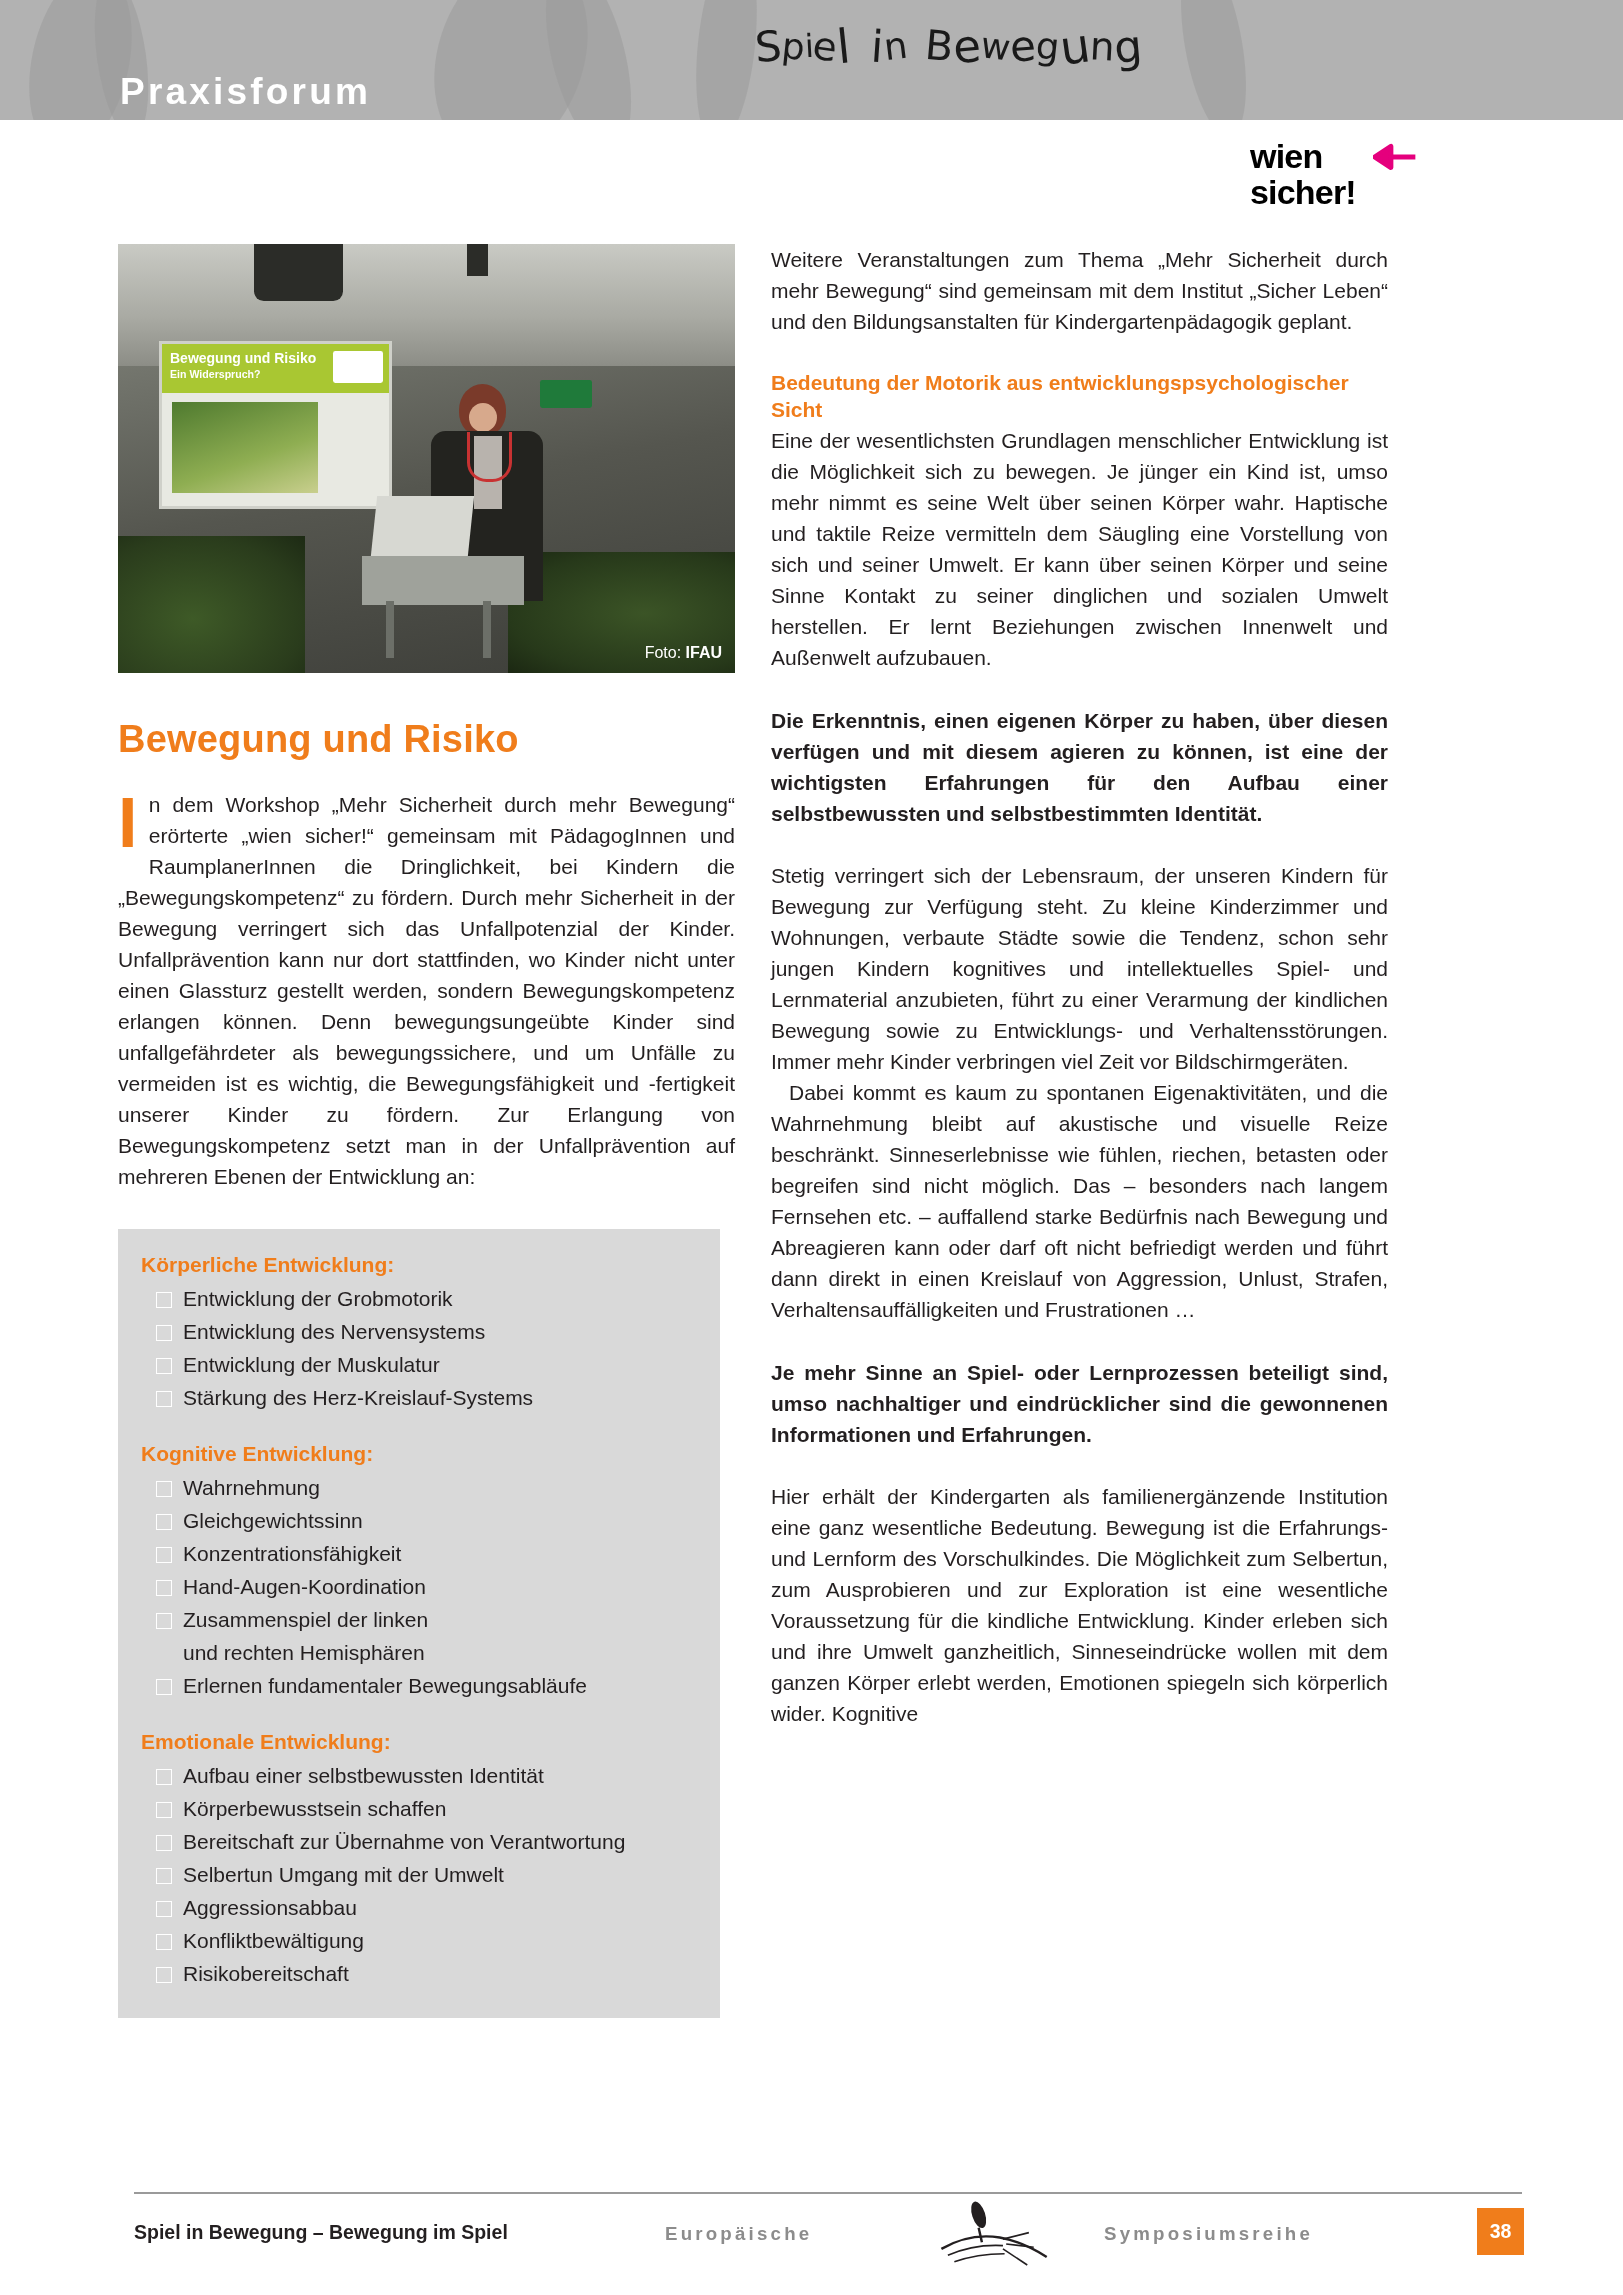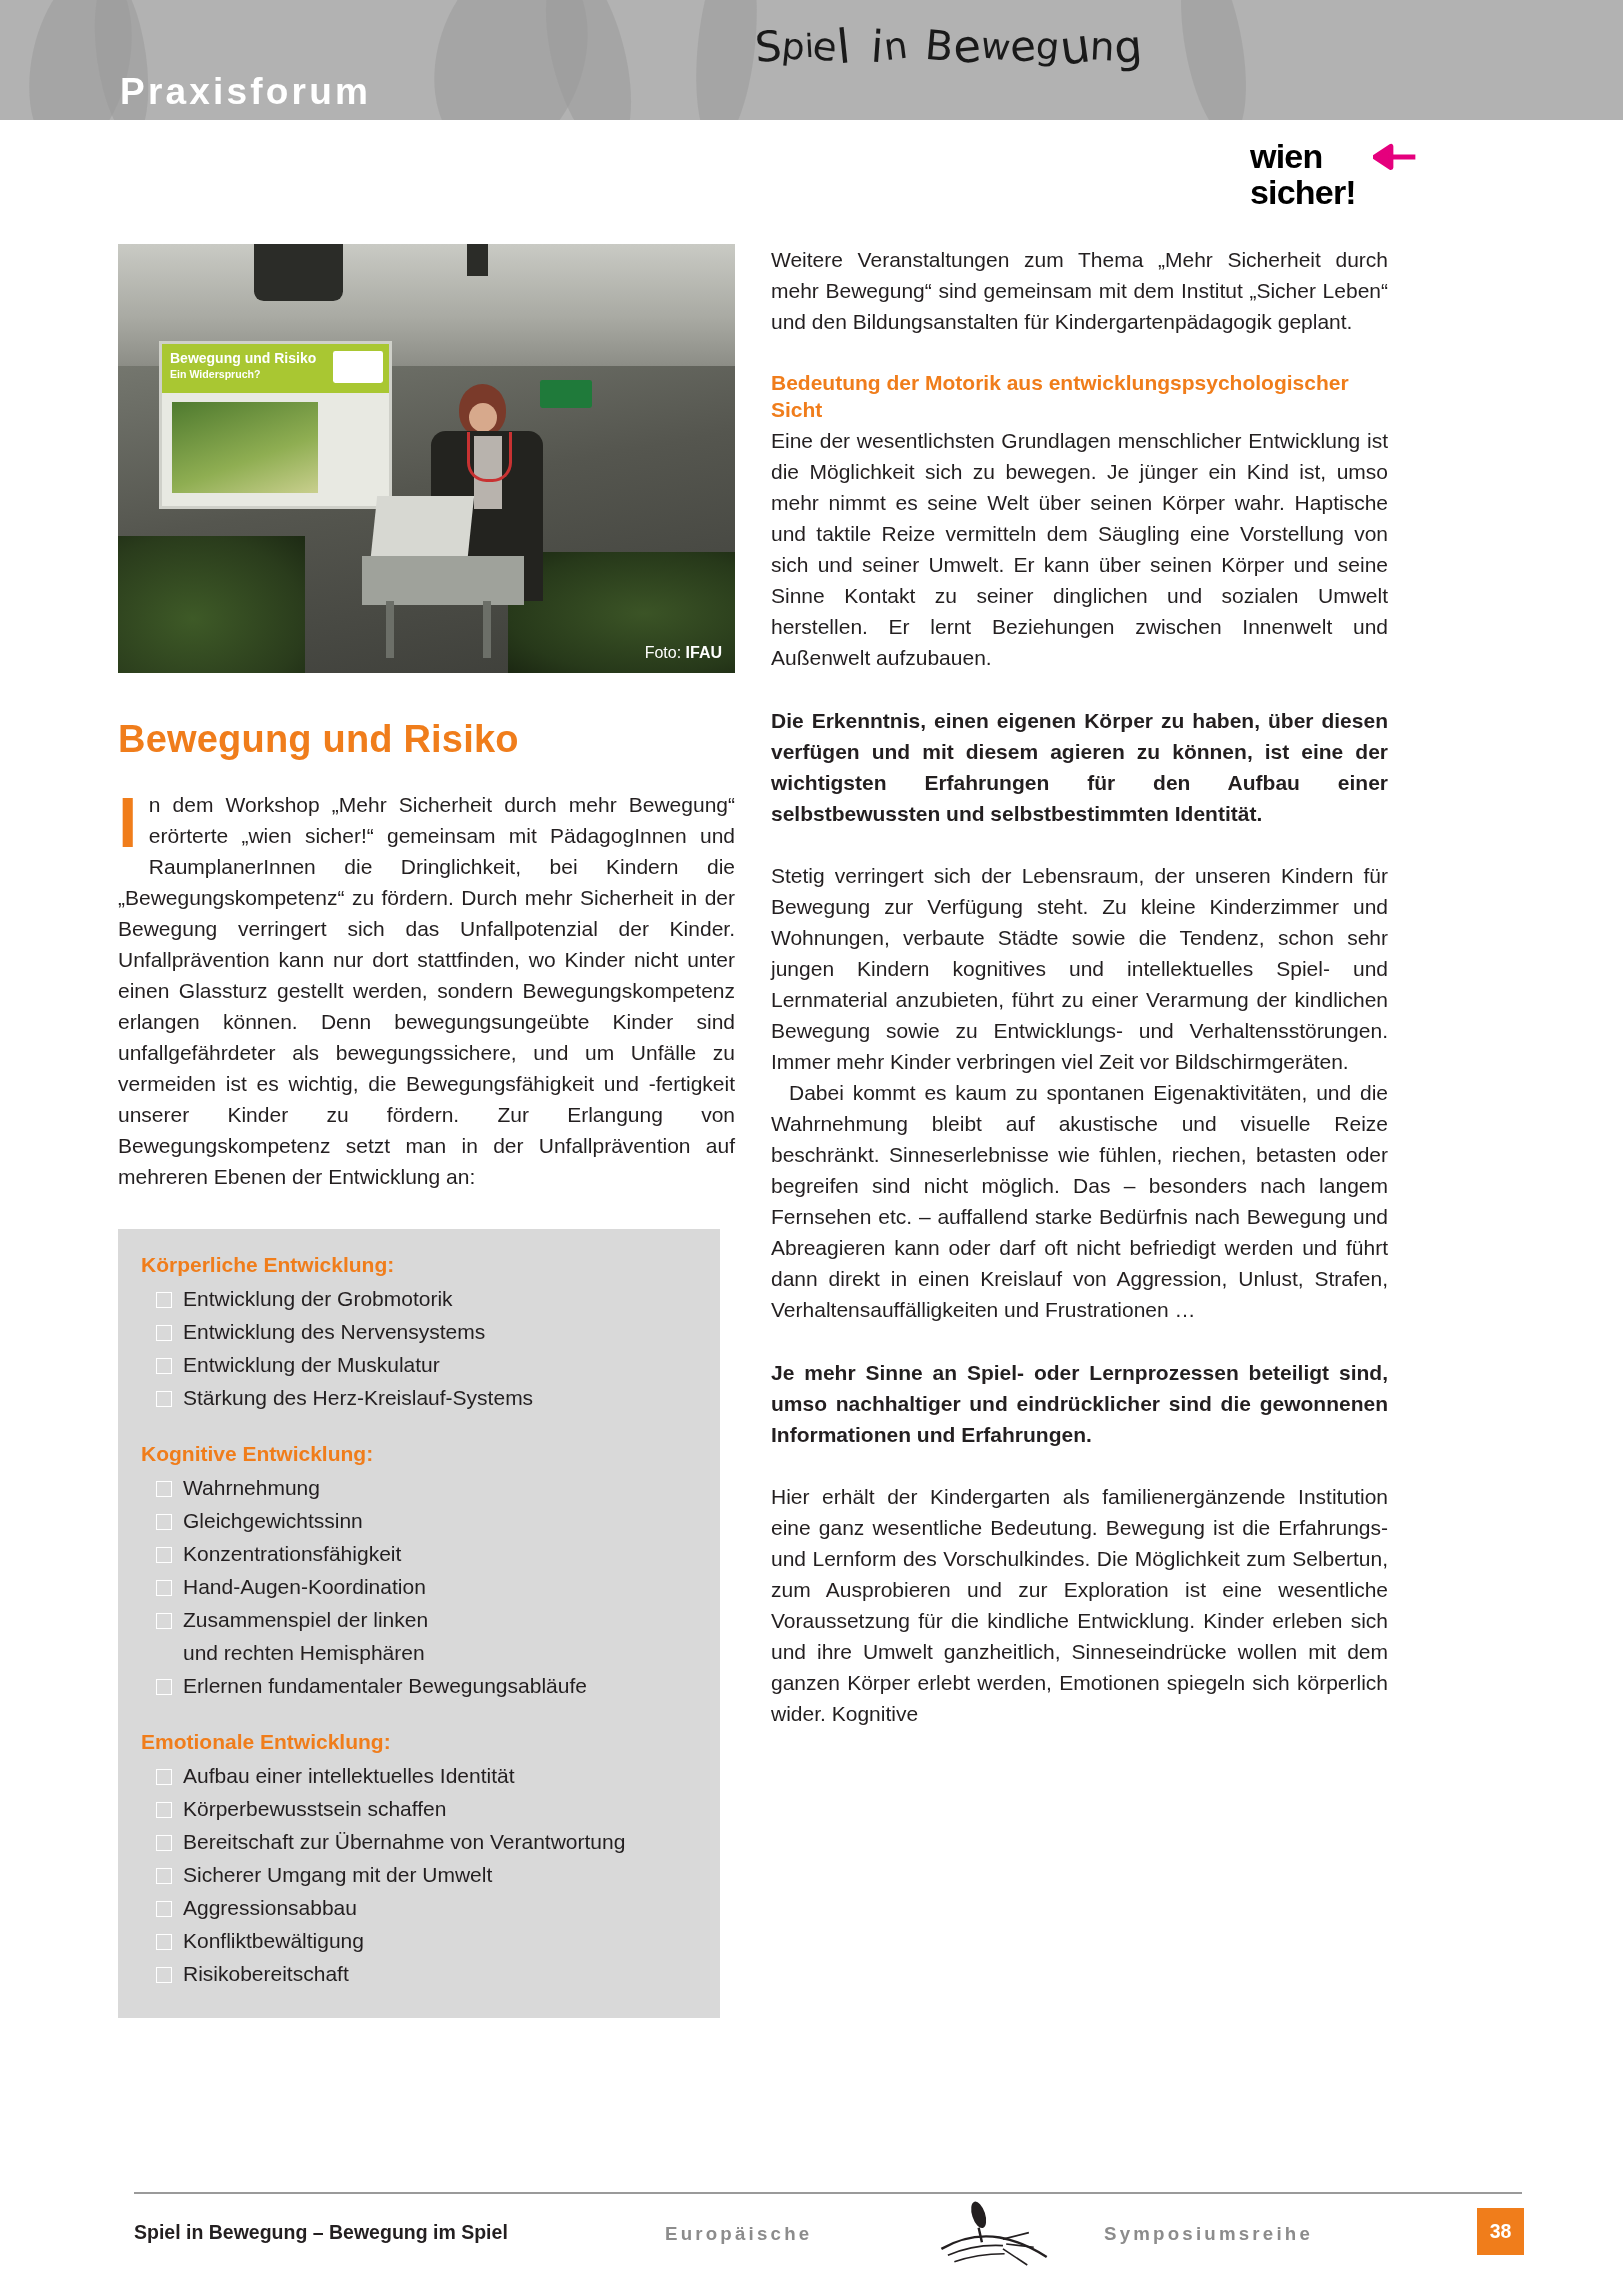--- a/index.html
+++ b/index.html
@@ -439,24 +439,24 @@
         <li><span class="box"></span><span>Hand-Augen-Koordination</span></li>
         <li><span class="box"></span><span>Zusammenspiel der linken</span></li>
         <li class="cont"><span>und rechten Hemisphären</span></li>
         <li><span class="box"></span><span>Erlernen fundamentaler Bewegungsabläufe</span></li>
       </ul>
     </div>
 
     <div class="group">
       <div class="group-title">Emotionale Entwicklung:</div>
       <ul>
-        <li><span class="box"></span><span>Aufbau einer intellektuelles Identität</span></li>
+        <li><span class="box"></span><span>Aufbau einer selbstbewussten Identität</span></li>
         <li><span class="box"></span><span>Körperbewusstsein schaffen</span></li>
         <li><span class="box"></span><span>Bereitschaft zur Übernahme von Verantwortung</span></li>
-        <li><span class="box"></span><span>Sicherer Umgang mit der Umwelt</span></li>
+        <li><span class="box"></span><span>Selbertun Umgang mit der Umwelt</span></li>
         <li><span class="box"></span><span>Aggressionsabbau</span></li>
         <li><span class="box"></span><span>Konfliktbewältigung</span></li>
         <li><span class="box"></span><span>Risikobereitschaft</span></li>
       </ul>
     </div>
 
   </div>
 </div>
 
 <div class="col-right">

